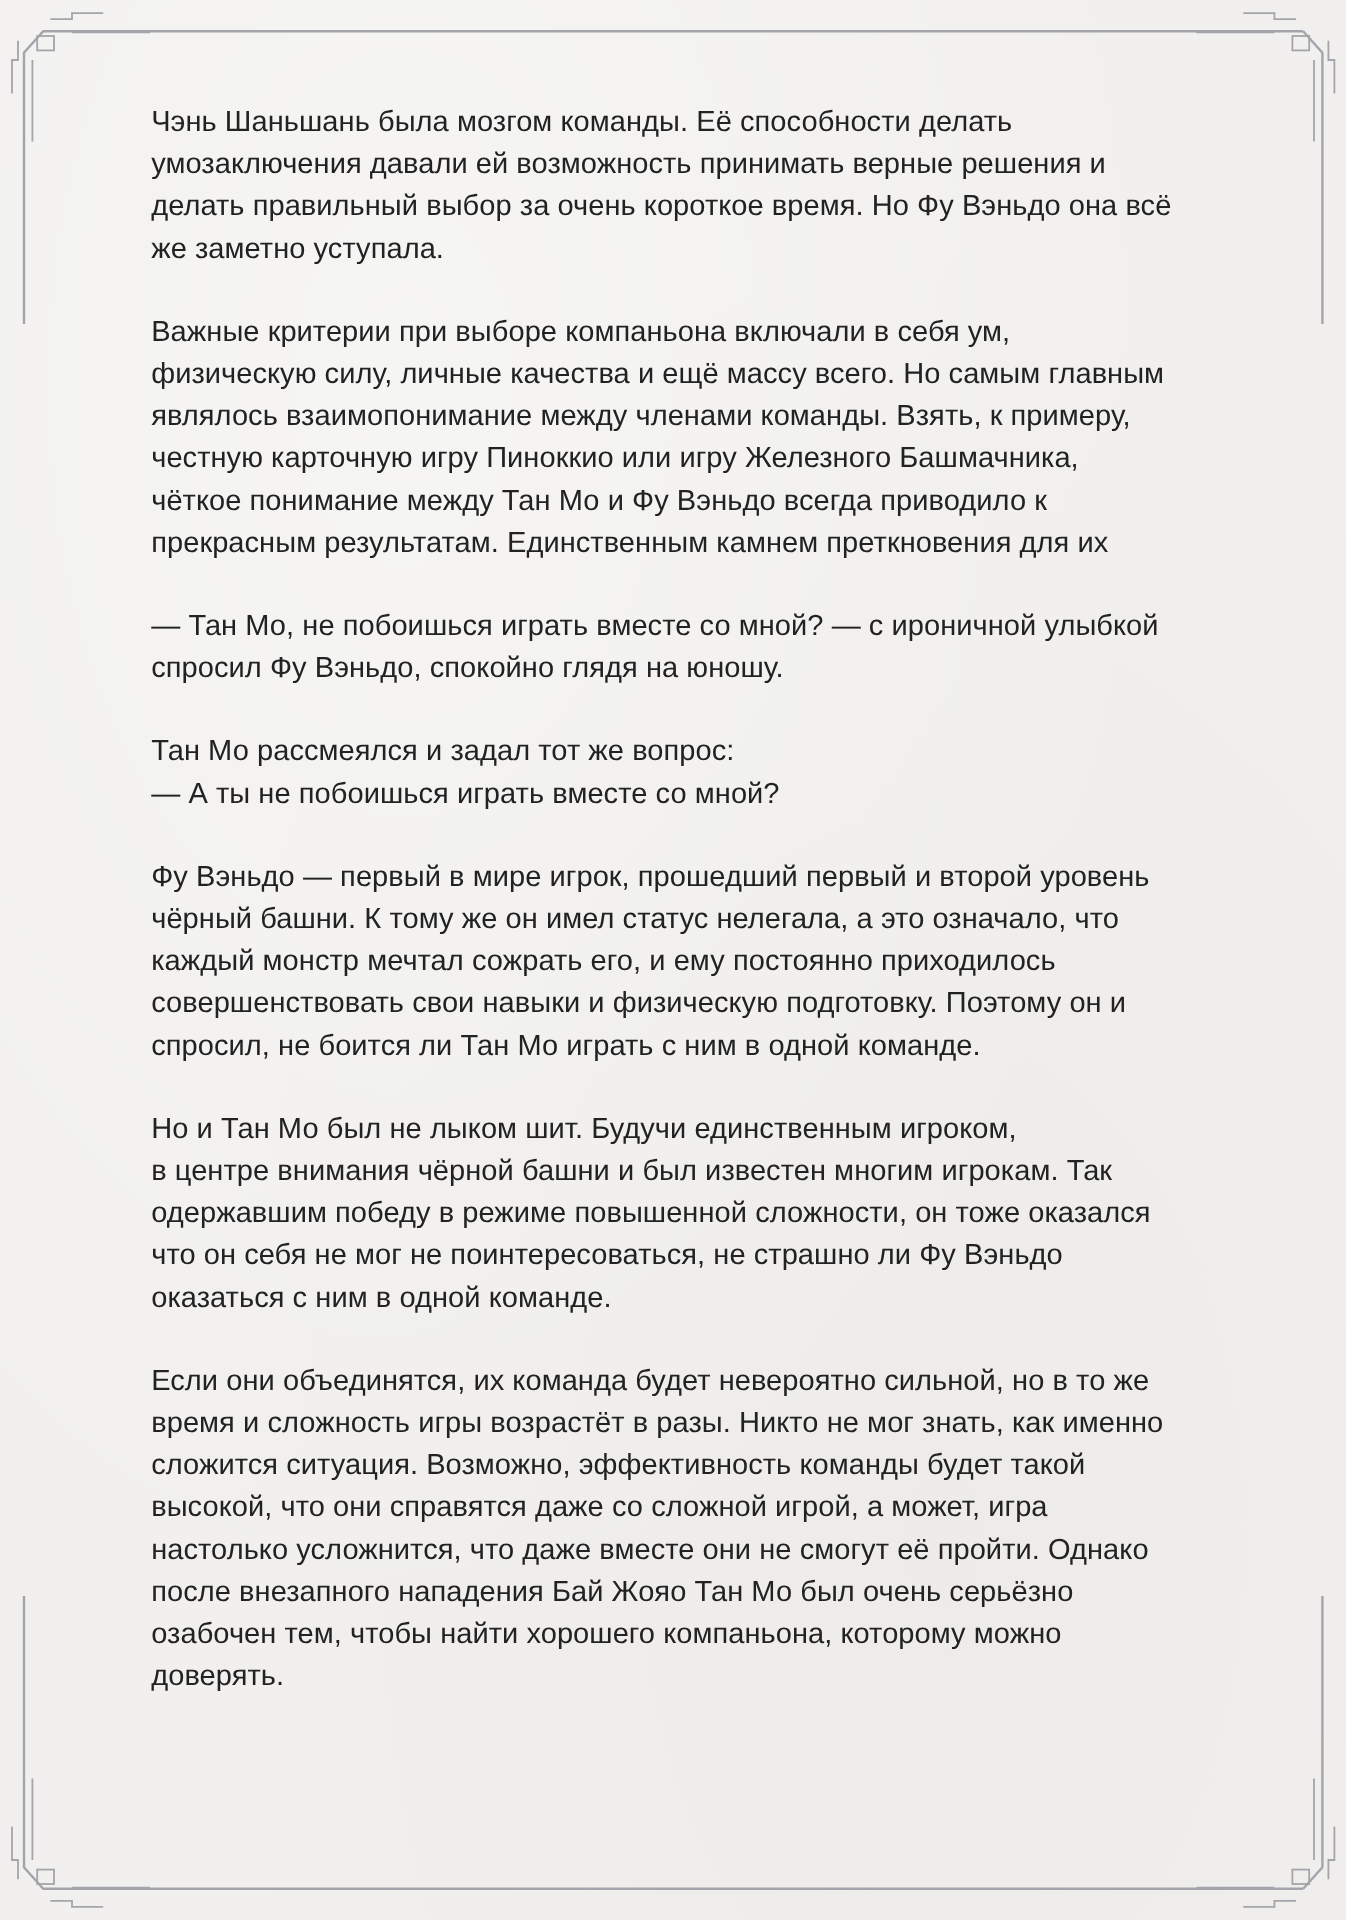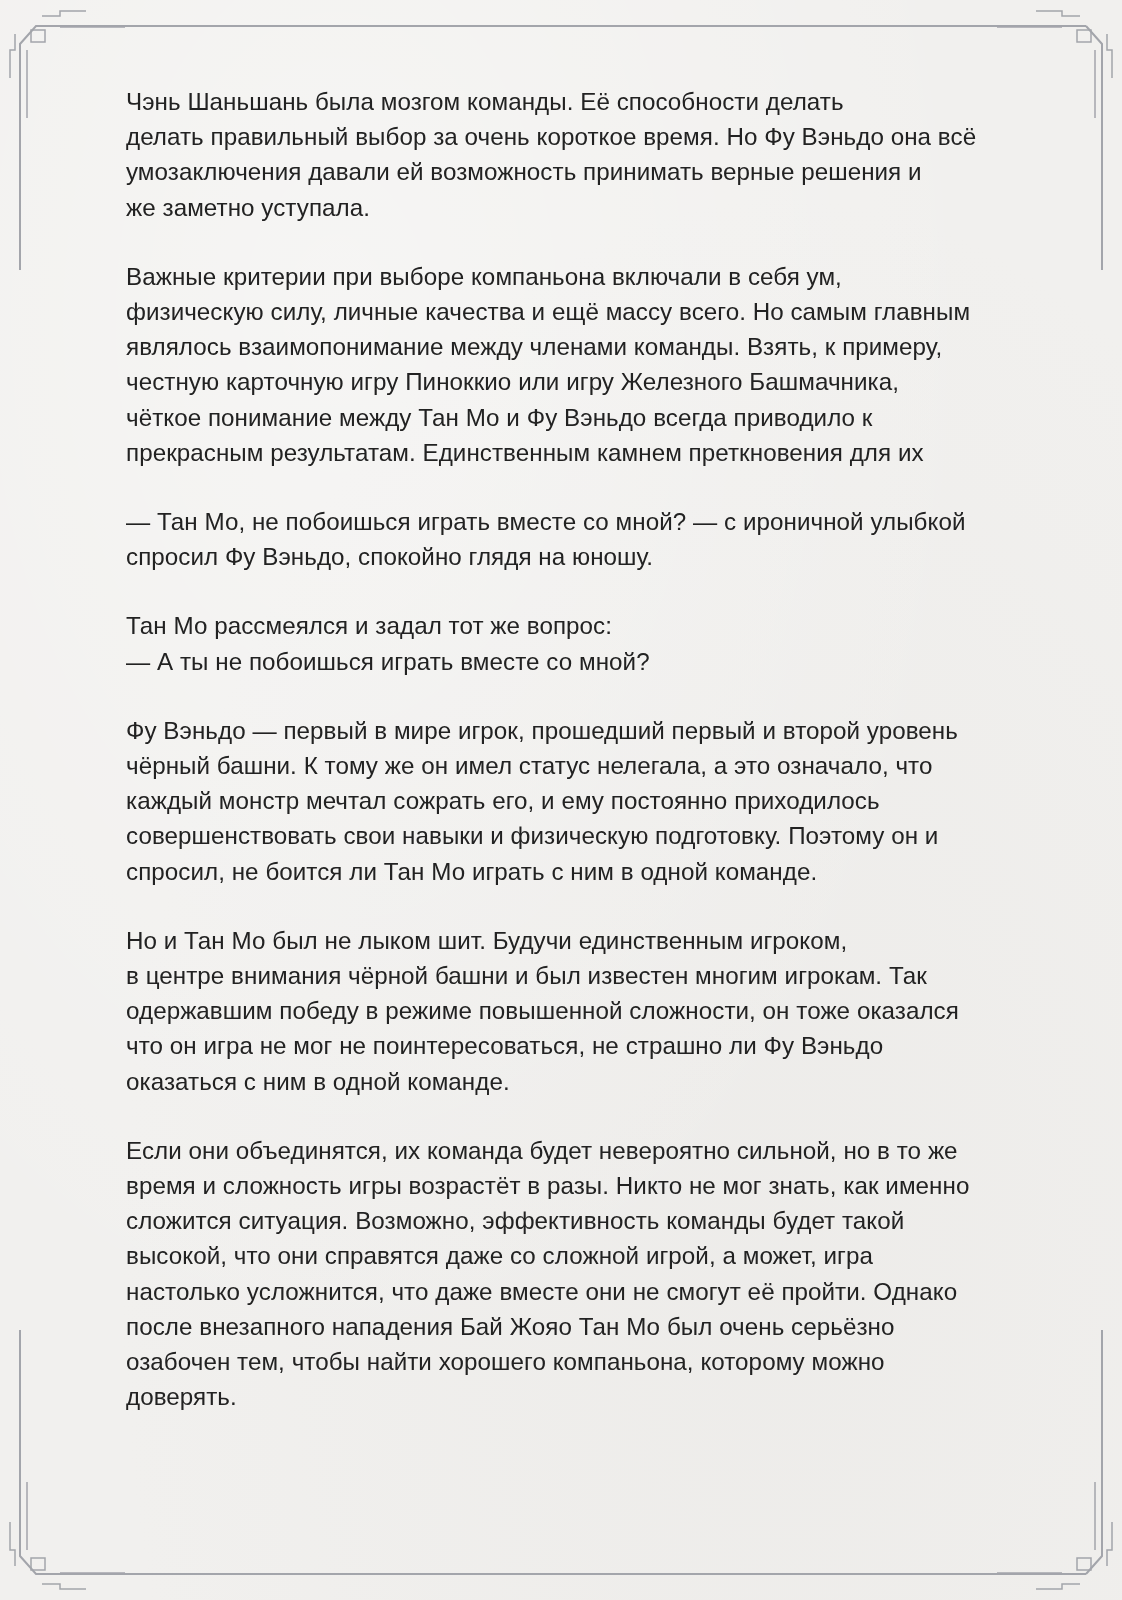--- a/index.html
+++ b/index.html
@@ -95,22 +95,22 @@
     <polyline class="thin" points="1080,1584 1062,1584 1062,1589 1036,1589"></polyline>
     <line class="thin" x1="1062" y1="1573" x2="997" y2="1573"></line>
     <line class="thin" x1="1095" y1="1550" x2="1095" y2="1482"></line>
     <rect class="thin" x="1077" y="1558" width="14" height="12"></rect>
   </g>
 </svg>
 
 <div class="content">
   <p class="para">
     <span class="line">Чэнь Шаньшань была мозгом команды. Её способности делать</span>
+    <span class="line">умозаключения давали ей возможность принимать верные решения и</span>
     <span class="line">делать правильный выбор за очень короткое время. Но Фу Вэньдо она всё</span>
-    <span class="line">умозаключения давали ей возможность принимать верные решения и</span>
     <span class="line">же заметно уступала.</span>
   </p>
   <p class="para">
     <span class="line">Важные критерии при выборе компаньона включали в себя ум,</span>
     <span class="line">физическую силу, личные качества и ещё массу всего. Но самым главным</span>
     <span class="line">являлось взаимопонимание между членами команды. Взять, к примеру,</span>
     <span class="line">честную карточную игру Пиноккио или игру Железного Башмачника,</span>
     <span class="line">чёткое понимание между Тан Мо и Фу Вэньдо всегда приводило к</span>
     <span class="line">прекрасным результатам. Единственным камнем преткновения для их</span>
   </p>
@@ -126,21 +126,21 @@
     <span class="line">Фу Вэньдо — первый в мире игрок, прошедший первый и второй уровень</span>
     <span class="line">чёрный башни. К тому же он имел статус нелегала, а это означало, что</span>
     <span class="line">каждый монстр мечтал сожрать его, и ему постоянно приходилось</span>
     <span class="line">совершенствовать свои навыки и физическую подготовку. Поэтому он и</span>
     <span class="line">спросил, не боится ли Тан Мо играть с ним в одной команде.</span>
   </p>
   <p class="para">
     <span class="line">Но и Тан Мо был не лыком шит. Будучи единственным игроком,</span>
     <span class="line">в центре внимания чёрной башни и был известен многим игрокам. Так</span>
     <span class="line">одержавшим победу в режиме повышенной сложности, он тоже оказался</span>
-    <span class="line">что он игра не мог не поинтересоваться, не страшно ли Фу Вэньдо</span>
+    <span class="line">что он себя не мог не поинтересоваться, не страшно ли Фу Вэньдо</span>
     <span class="line">оказаться с ним в одной команде.</span>
   </p>
   <p class="para">
     <span class="line">Если они объединятся, их команда будет невероятно сильной, но в то же</span>
     <span class="line">время и сложность игры возрастёт в разы. Никто не мог знать, как именно</span>
     <span class="line">сложится ситуация. Возможно, эффективность команды будет такой</span>
     <span class="line">высокой, что они справятся даже со сложной игрой, а может, игра</span>
     <span class="line">настолько усложнится, что даже вместе они не смогут её пройти. Однако</span>
     <span class="line">после внезапного нападения Бай Жояо Тан Мо был очень серьёзно</span>
     <span class="line">озабочен тем, чтобы найти хорошего компаньона, которому можно</span>

